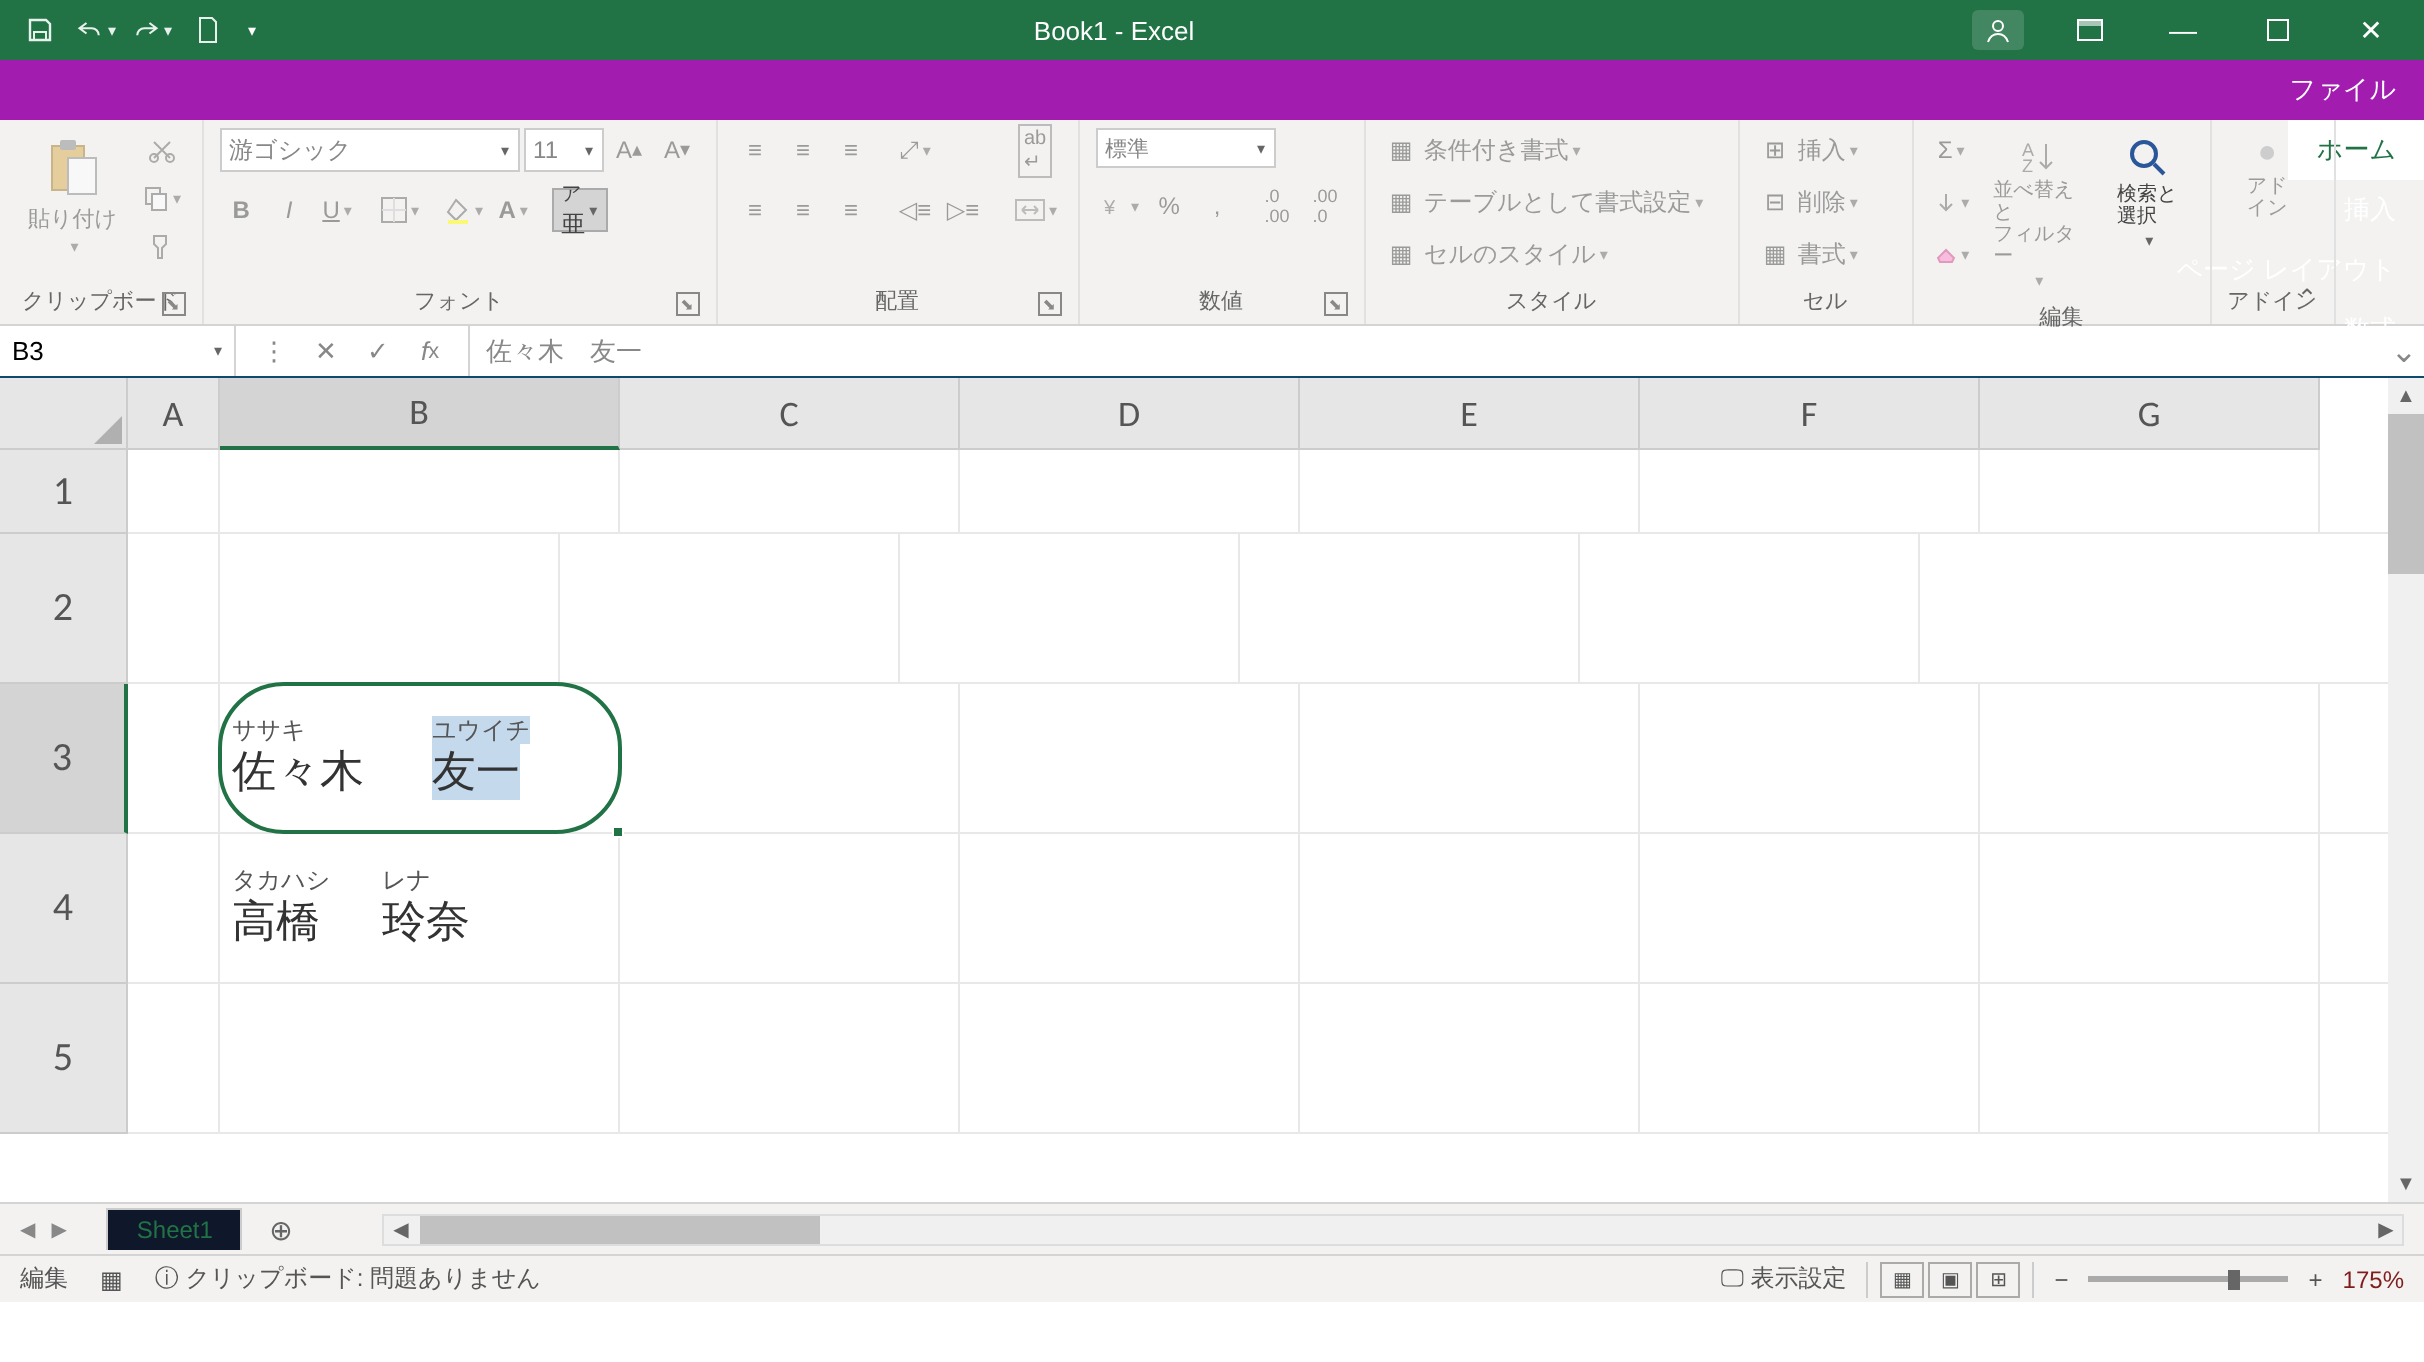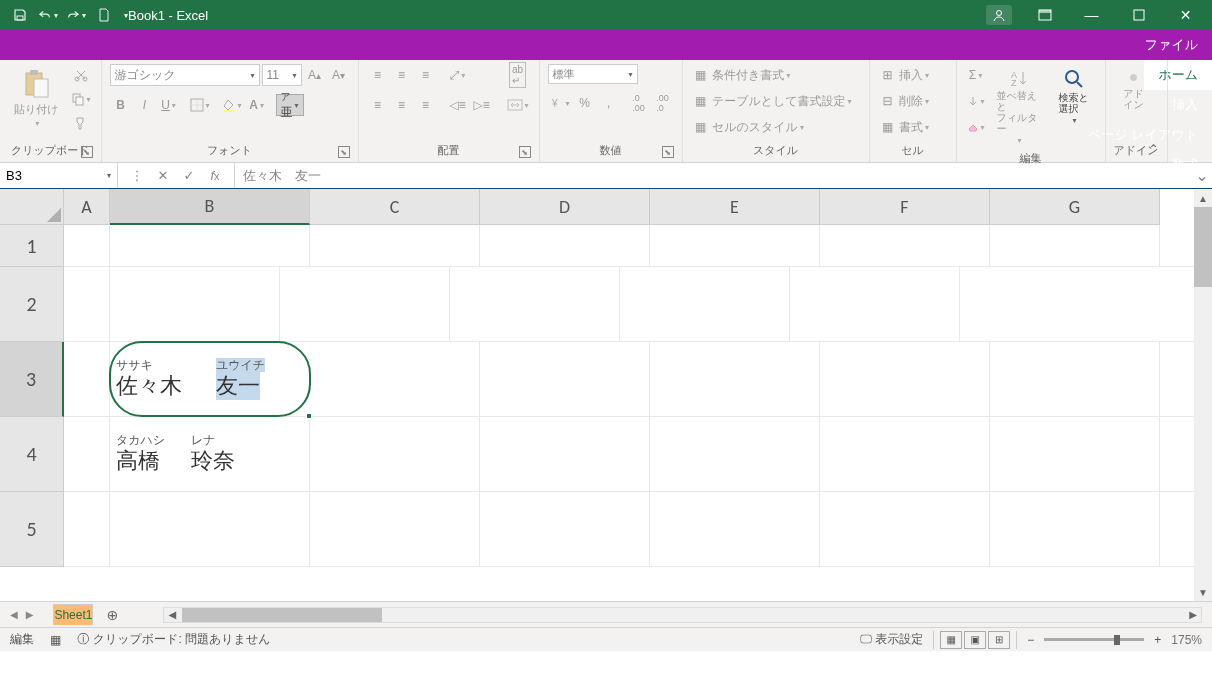--- a/index.html
+++ b/index.html
@@ -1,20 +1,20 @@
 <!DOCTYPE html>
 <html><head>
 <meta charset="utf-8">
 <style>
 * { box-sizing: border-box; margin: 0; padding: 0; font-family: 'Segoe UI', 'Yu Gothic UI', Meiryo, sans-serif; }
 body { width: 1212px; height: 681px; background: #fff; overflow: hidden; position: relative; }
 .titlebar { height: 30px; background: #217346; color: #fff; display: flex; align-items: center; font-size: 12px; }
 .titlebar .qat { display: flex; align-items: center; padding-left: 10px; gap: 8px; }
 .titlebar .qat .qbtn { width: 20px; height: 20px; display: flex; align-items: center; justify-content: center; cursor: pointer; opacity: 0.9; }
-.titlebar .title { flex: 1; text-align: left; font-size: 13px; }
+.titlebar .title { flex: 1; text-align: center; font-size: 13px; }
 .titlebar .win-ctrls { display: flex; align-items: center; gap: 2px; padding-right: 4px; }
 .titlebar .win-ctrls .wbtn { width: 45px; height: 30px; display: flex; align-items: center; justify-content: center; cursor: pointer; font-size: 14px; }
 .titlebar .user-badge { width: 26px; height: 20px; background: rgba(255,255,255,0.15); border-radius: 3px; display: flex; align-items: center; justify-content: center; margin-right: 10px; }
 
 .tabbar { height: 30px; background: #a21caf; display: flex; align-items: flex-end; padding-left: 10px; flex-direction: column; }
 .tab { padding: 6px 14px; color: #fff; font-size: 13px; cursor: pointer; }
 .tab.active { background: #fff; color: #217346; font-weight: 500; }
 .tell-me { display: flex; align-items: center; color: #fff; padding: 6px 14px; font-size: 13px; gap: 6px; }
 .tell-me .bulb { width: 14px; height: 14px; border: 1.5px solid #fff; border-radius: 50%; position: relative; }
 .comment-btn { margin-left: auto; margin-right: 16px; color: #fff; width: 24px; height: 24px; display: flex; align-items: center; justify-content: center; }
@@ -68,21 +68,21 @@
 .sel-handle { position: absolute; right: -3px; bottom: -3px; width: 6px; height: 6px; background: #217346; border: 1px solid #fff; }
 .highlighted-part { background: #c5d9ed; }
 
 .vscroll { position: absolute; right: 0; top: 0; width: 18px; height: 100%; background: #f0f0f0; }
 .vscroll .thumb { position: absolute; top: 18px; width: 100%; height: 80px; background: #c1c1c1; }
 .vscroll .arr { width: 100%; height: 18px; display: flex; align-items: center; justify-content: center; color: #666; font-size: 10px; }
 .vscroll .arr.bot { position: absolute; bottom: 0; }
 
 .sheet-tabs { height: 26px; background: #f3f2f1; border-top: 1px solid #d4d4d4; display: flex; align-items: center; padding: 0 10px; position: relative; }
 .st-nav { display: flex; gap: 8px; color: #888; font-size: 10px; padding-right: 20px; }
-.sheet-tab { background: #fdba74; border: 1px solid #ccc; border-bottom: none; padding: 3px 0; font-size: 12px; color: #217346; }
+.sheet-tab { background: #0f172a; border: 1px solid #ccc; border-bottom: none; padding: 3px 14px; font-size: 12px; color: #217346; }
 .add-sheet { width: 22px; height: 22px; display: flex; align-items: center; justify-content: center; margin-left: 8px; color: #666; border: 1px solid transparent; border-radius: 50%; font-size: 14px; }
 .hscroll { flex: 1; margin-left: 40px; height: 16px; background: #f0f0f0; border: 1px solid #ddd; position: relative; display: flex; align-items: center; }
 .hscroll .arr { width: 16px; text-align: center; font-size: 10px; color: #666; }
 .hscroll .thumb { position: absolute; left: 18px; height: 100%; width: 200px; background: #c1c1c1; }
 
 .statusbar { height: 24px; background: #f3f2f1; border-top: 1px solid #d4d4d4; display: flex; align-items: center; padding: 0 10px; font-size: 12px; color: #555; }
 .statusbar .st-left { display: flex; gap: 16px; align-items: center; }
 .statusbar .st-right { margin-left: auto; display: flex; align-items: center; gap: 10px; }
 .view-btns { display: flex; gap: 2px; border-left: 1px solid #ccc; border-right: 1px solid #ccc; padding: 0 6px; }
 .view-btn { width: 22px; height: 18px; display: flex; align-items: center; justify-content: center; border: 1px solid #aaa; font-size: 10px; }
@@ -546,15 +546,15 @@
     <div class="view-btns">
       <div class="view-btn">▦</div>
       <div class="view-btn">▣</div>
       <div class="view-btn">⊞</div>
     </div>
     <span>−</span>
     <div class="zoom-slider">
         <div class="zthumb"></div>
       </div>
     <span>+</span>
-    <span style="color:#737373">175%</span>
+    <span style="color:#7f1d1d">175%</span>
   </div>
 </div>
 
 </body></html>

